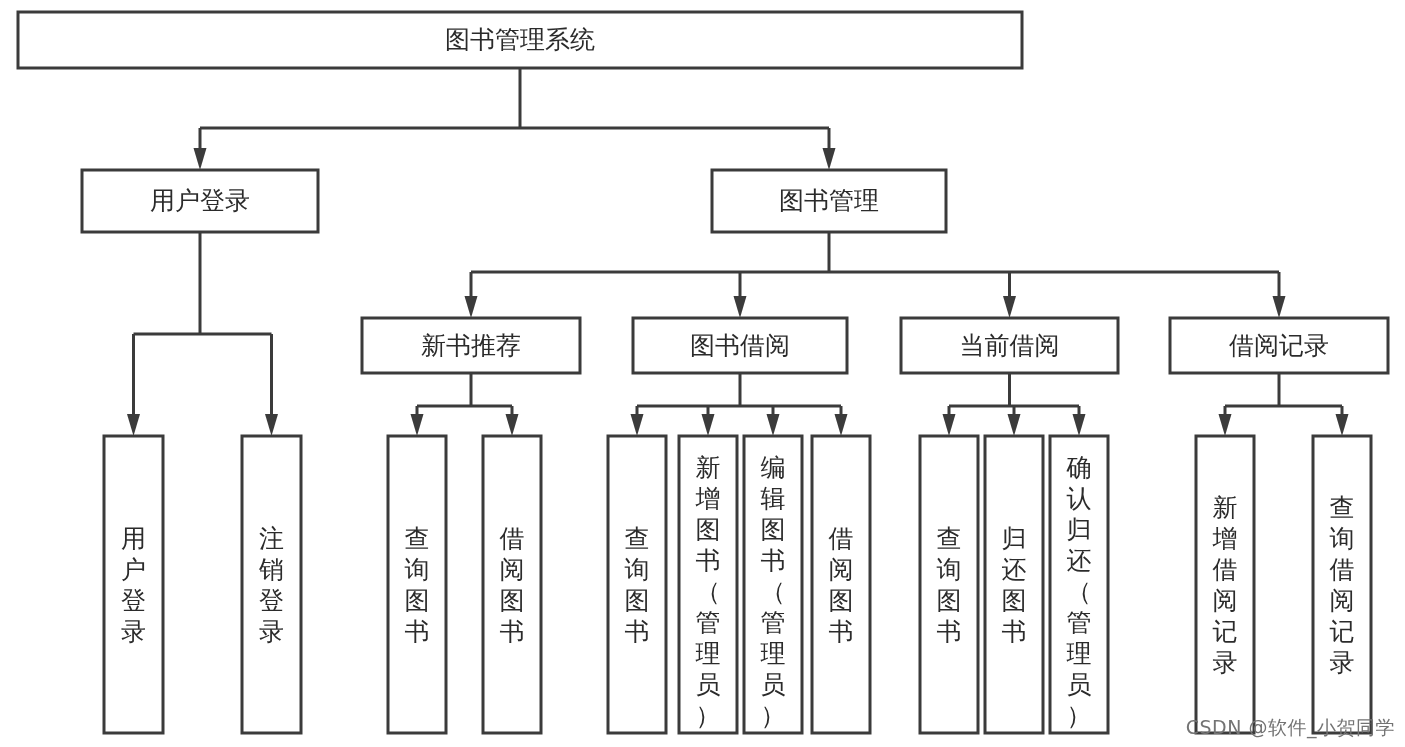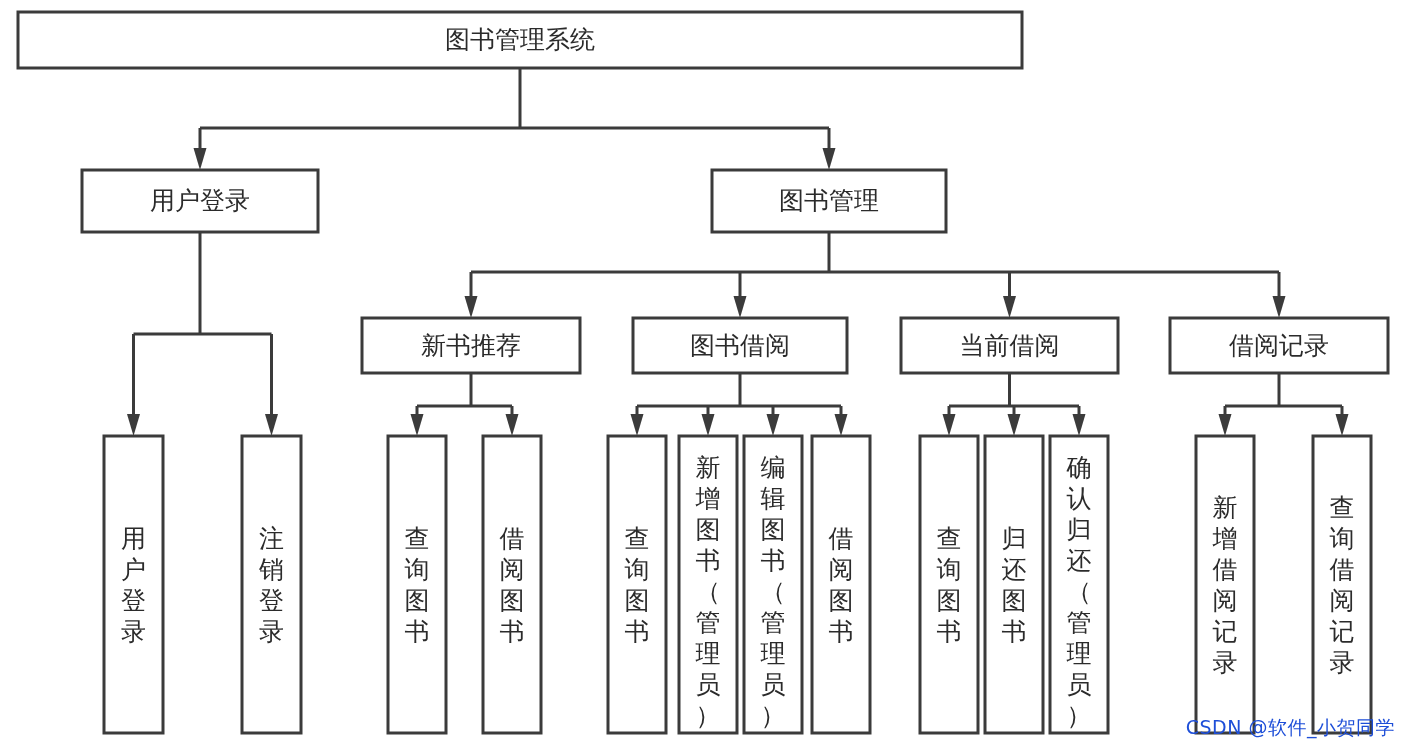--- a/index.html
+++ b/index.html
@@ -51,21 +51,21 @@
     fill: none;
   }
   .arrow-head {
     fill: #3b3b3b;
     stroke: none;
   }
   .watermark-text {
     position: absolute;
     right: 10px;
     bottom: 6px;
-    color: #1d4ed8;
+    color: #737373;
     font-size: 19px;
     font-family: "DejaVu Sans", "Liberation Sans", sans-serif;
     white-space: nowrap;
     letter-spacing: 0.5px;
   }
 </style>
 </head>
 <body>
 
 <div id="diagram-root">

